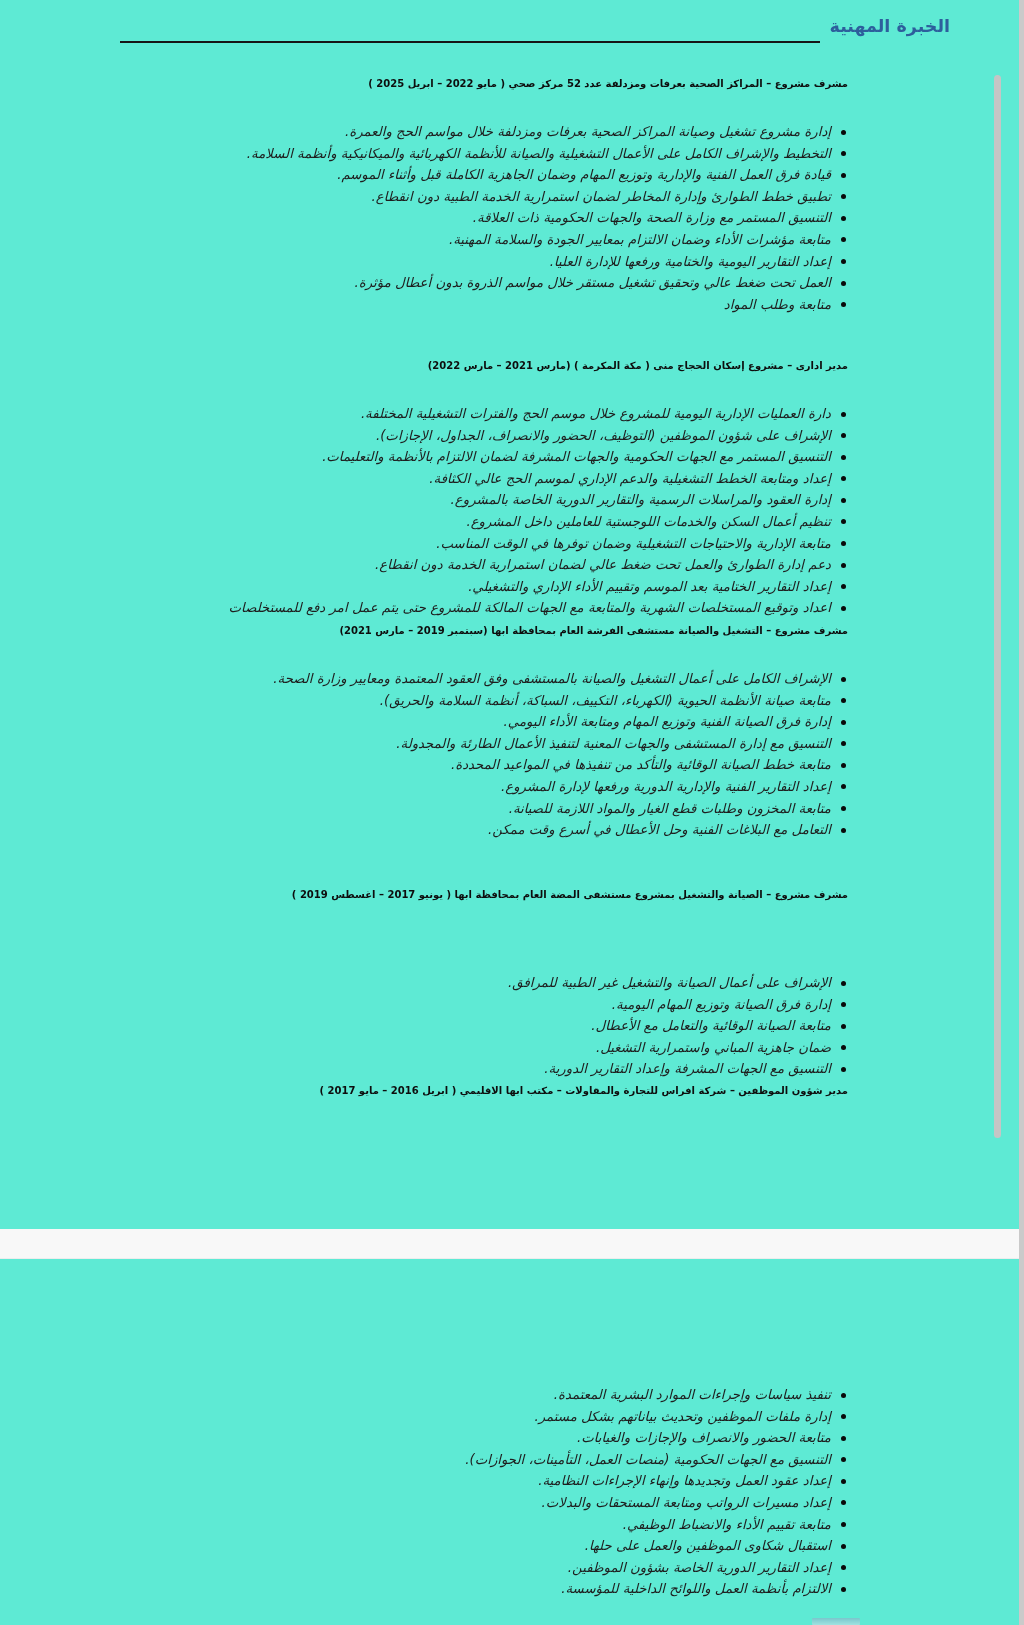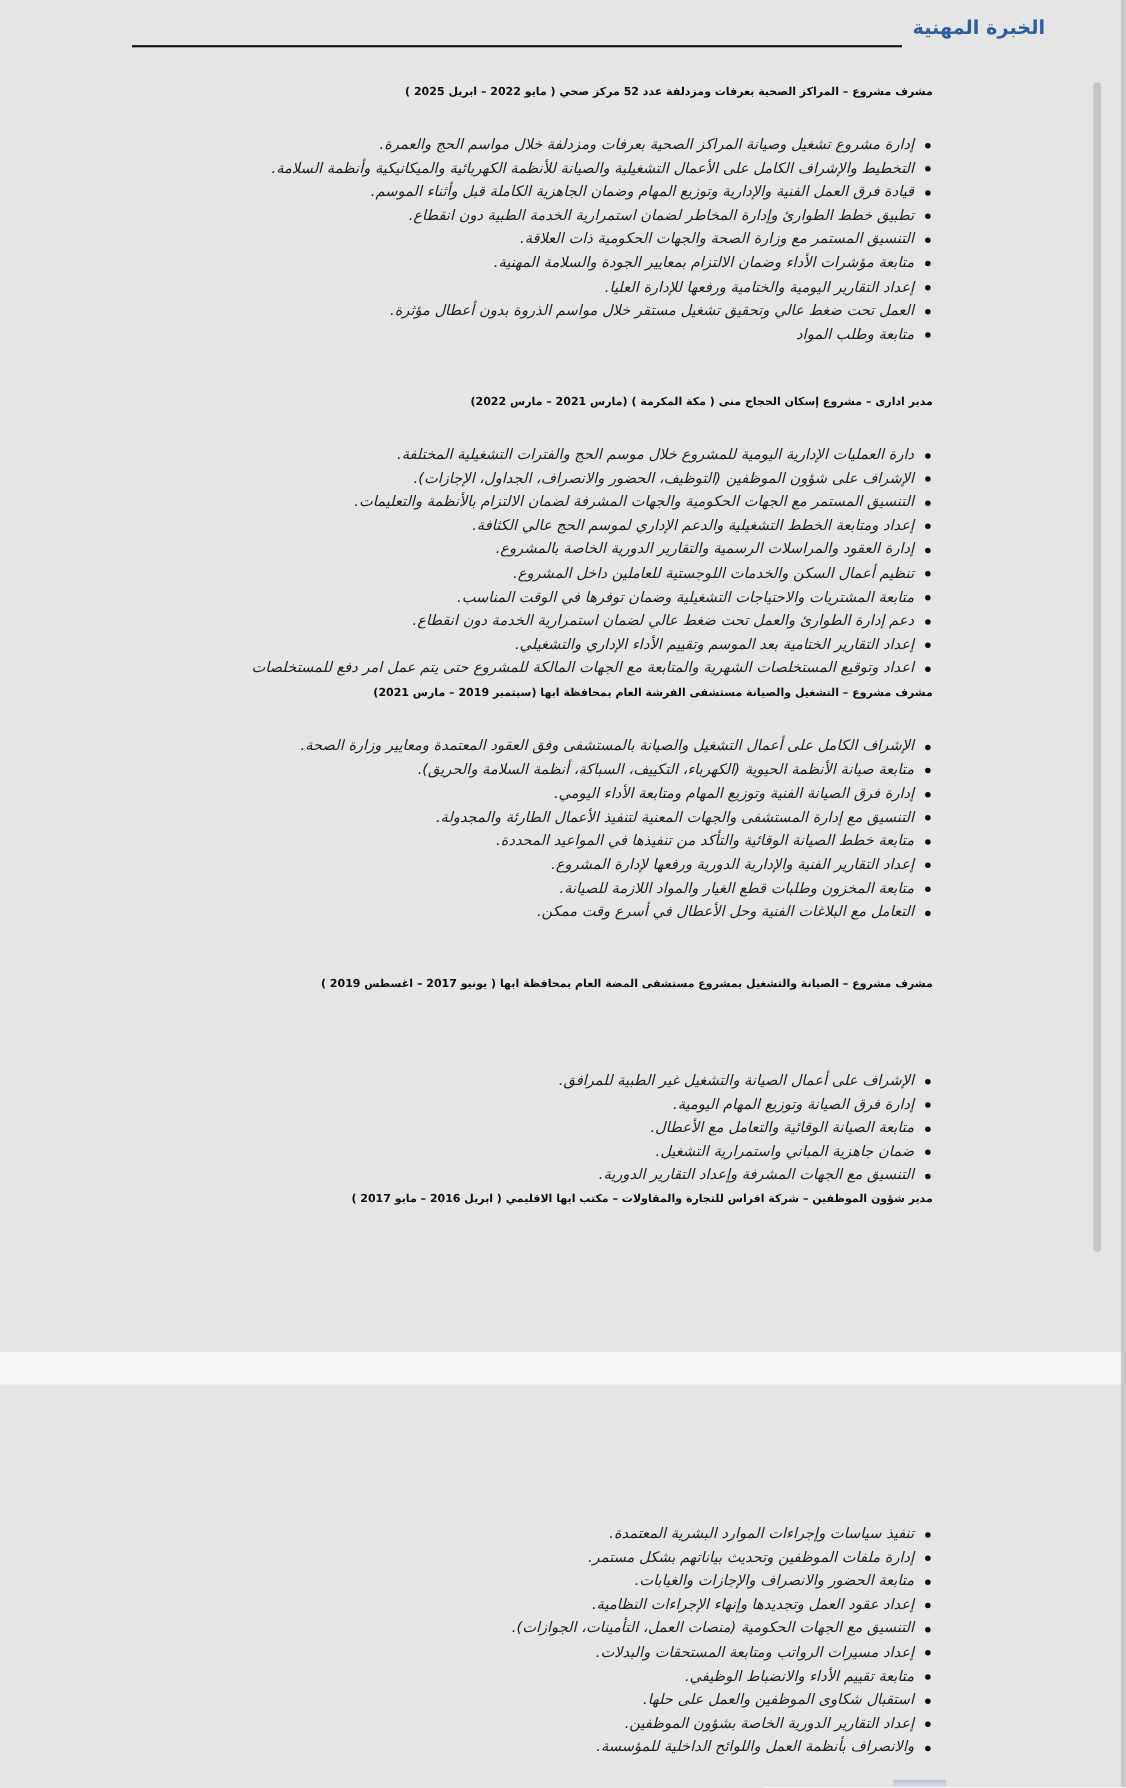--- a/index.html
+++ b/index.html
@@ -1,19 +1,19 @@
 <!DOCTYPE html>
 <html lang="ar" dir="rtl"><head>
 <meta charset="utf-8">
 <style>
   html,body{margin:0;padding:0;background:#ffffff;}
   .doc{
     position:relative;
     width:1024px;height:1625px;
-    background:#e5e5e5;
+    background:#5eead4;
     overflow:hidden;
     direction:rtl;
     font-family:"DejaVu Sans", sans-serif;
     color:#1c1c1c;
   }
   
   .heading-row{
     position:absolute;top:14px;right:74px;left:120px;
     display:flex;align-items:flex-end;gap:10px;
   }
@@ -124,21 +124,21 @@
             <li>الإشراف على شؤون الموظفين (التوظيف، الحضور والانصراف، الجداول، الإجازات).</li>
 
             <li>التنسيق المستمر مع الجهات الحكومية والجهات المشرفة لضمان الالتزام بالأنظمة والتعليمات.</li>
 
             <li>إعداد ومتابعة الخطط التشغيلية والدعم الإداري لموسم الحج عالي الكثافة.</li>
 
             <li>إدارة العقود والمراسلات الرسمية والتقارير الدورية الخاصة بالمشروع.</li>
 
             <li>تنظيم أعمال السكن والخدمات اللوجستية للعاملين داخل المشروع.</li>
 
-            <li>متابعة المشتريات والاحتياجات التشغيلية وضمان توفرها في الوقت المناسب.</li>
+            <li>متابعة الإدارية والاحتياجات التشغيلية وضمان توفرها في الوقت المناسب.</li>
 
             <li>دعم إدارة الطوارئ والعمل تحت ضغط عالي لضمان استمرارية الخدمة دون انقطاع.</li>
 
             <li>إعداد التقارير الختامية بعد الموسم وتقييم الأداء الإداري والتشغيلي.</li>
 
             <li>اعداد وتوقيع المستخلصات الشهرية والمتابعة مع الجهات المالكة للمشروع حتى يتم عمل امر دفع للمستخلصات</li>
           </ul>
       </section>
 
       <section class="job">
@@ -184,33 +184,33 @@
       <section class="job">
         <h2 class="job-title">مدير   شؤون الموظفين – شركة افراس للتجارة والمقاولات – مكتب ابها الاقليمي ( ابريل 2016 – مايو 2017 )</h2>
         <ul class="job-duties">
 
             <li>تنفيذ سياسات وإجراءات الموارد البشرية المعتمدة.</li>
 
             <li>إدارة ملفات الموظفين وتحديث بياناتهم بشكل مستمر.</li>
 
             <li>متابعة الحضور والانصراف والإجازات والغيابات.</li>
 
+            <li>التنسيق مع الجهات الحكومية (منصات العمل، التأمينات، الجوازات).</li>
+
             <li>إعداد عقود العمل وتجديدها وإنهاء الإجراءات النظامية.</li>
 
-            <li>التنسيق مع الجهات الحكومية (منصات العمل، التأمينات، الجوازات).</li>
-
             <li>إعداد مسيرات الرواتب ومتابعة المستحقات والبدلات.</li>
 
             <li>متابعة تقييم الأداء والانضباط الوظيفي.</li>
 
             <li>استقبال شكاوى الموظفين والعمل على حلها.</li>
 
             <li>إعداد التقارير الدورية الخاصة بشؤون الموظفين.</li>
 
-            <li>والانصراف بأنظمة العمل واللوائح الداخلية للمؤسسة.</li>
+            <li>الالتزام بأنظمة العمل واللوائح الداخلية للمؤسسة.</li>
           </ul>
       </section>
     </div>
 
   <div class="page-break-band"></div>
 
   <div class="clipped-next-heading"></div>
 
   <div class="scroll-track"></div>
   <div class="scroll-thumb"></div>

